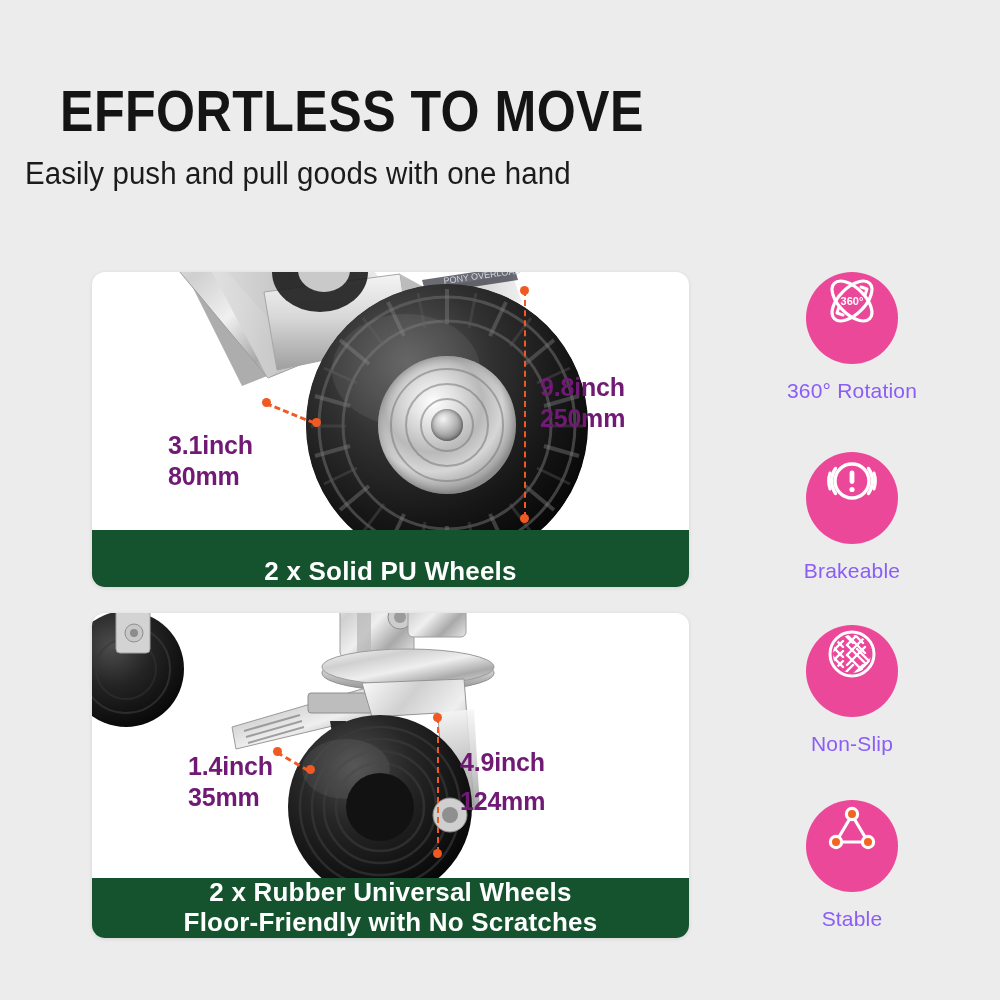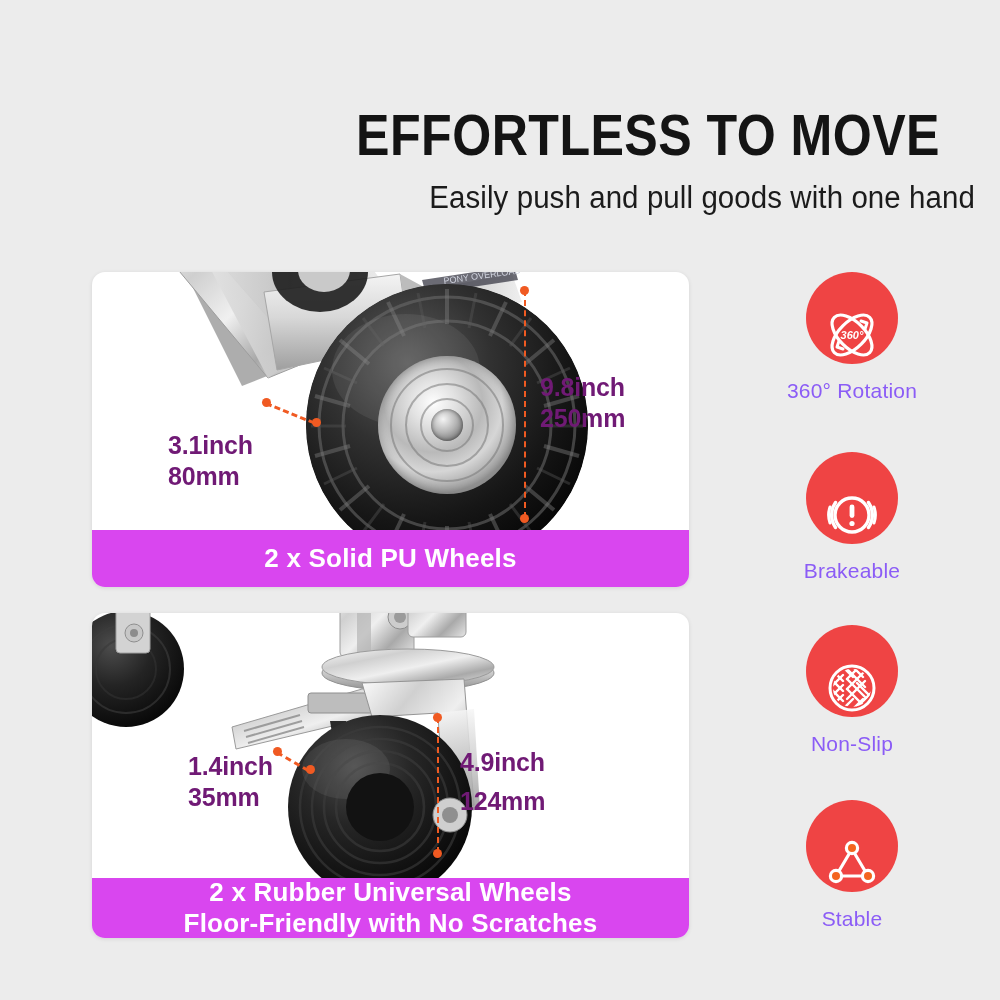--- a/index.html
+++ b/index.html
@@ -15,22 +15,21 @@
     font-family: "Liberation Sans", sans-serif;
     position: relative;
   }
 
   
   .header {
     position: absolute;
     top: 82px;
     left: 0;
     width: 1000px;
-    text-align: right;
-    margin-top: 24px;
+    text-align: left;
   }
   .headline {
     font-family: "Liberation Sans Narrow", "Liberation Sans", sans-serif;
     font-size: 57px;
     font-weight: bold;
     letter-spacing: 0.5px;
     color: #141414;
     line-height: 1.05;
     transform: scaleX(0.88);
   }
@@ -60,26 +59,26 @@
     position: absolute;
     inset: 0;
     overflow: hidden;
   }
 
   .caption-bar {
     position: absolute;
     left: 0;
     bottom: 0;
     width: 100%;
-    background: #d946ef;
+    background: #14532d;
     color: #ffffff;
     display: flex;
     flex-direction: column;
     align-items: center;
-    justify-content: center;
+    justify-content: flex-end;
     text-align: center;
   }
   #panel-1 .caption-bar { height: 57px; }
   #panel-2 .caption-bar { height: 60px; }
   .caption-line {
     font-size: 26px;
     font-weight: bold;
     line-height: 1.18;
     letter-spacing: 0.2px;
   }
@@ -127,25 +126,24 @@
   .feature {
     position: absolute;
     width: 272px;
     text-align: center;
   }
   .feature-badge {
     width: 92px;
     height: 92px;
     margin: 0 auto;
     border-radius: 50%;
-    background: #ef4444;
+    background: #ec4899;
     display: flex;
-    align-items: flex-end;
+    align-items: flex-start;
     justify-content: center;
-    font-style: italic;
   }
   .feature-label {
     margin-top: 15px;
     font-size: 21px;
     color: #8b5cf6;
     letter-spacing: 0.2px;
   }
 
   
   .tire-outer {

